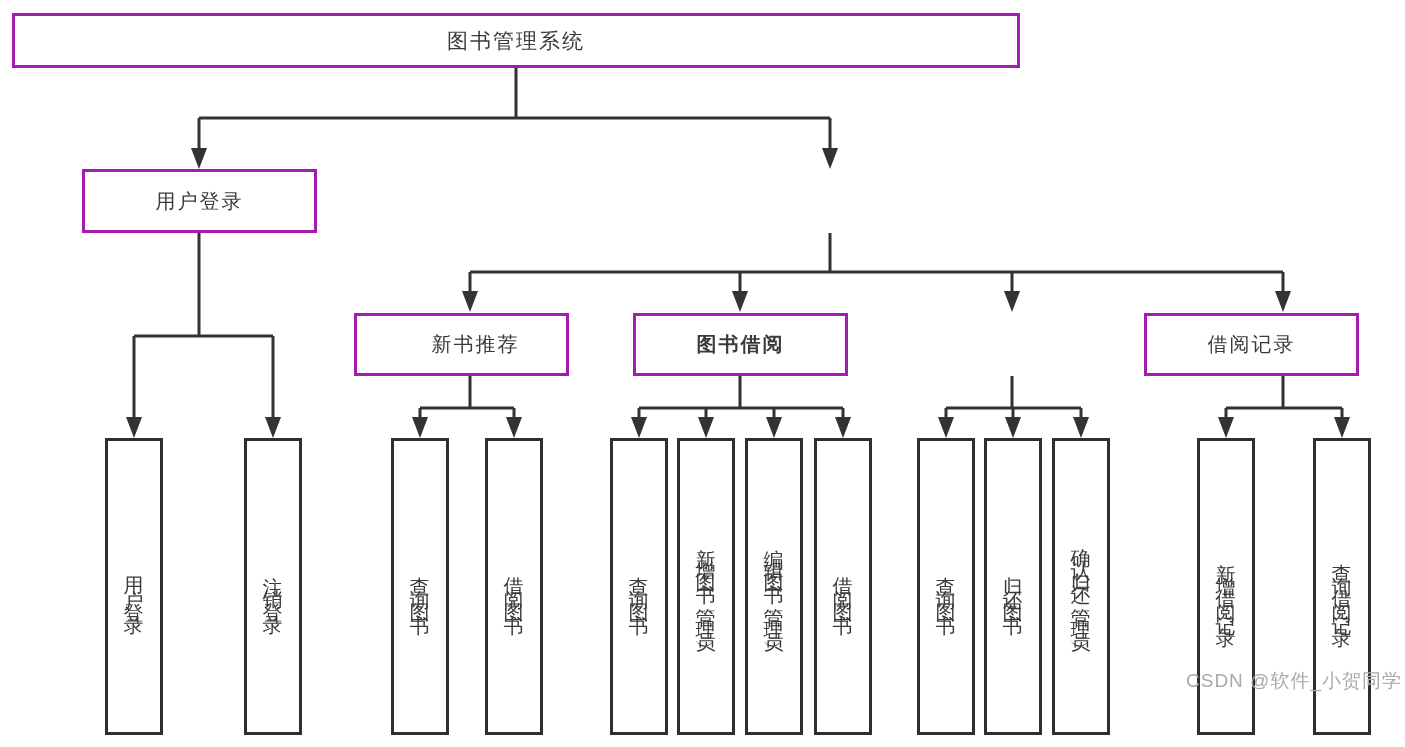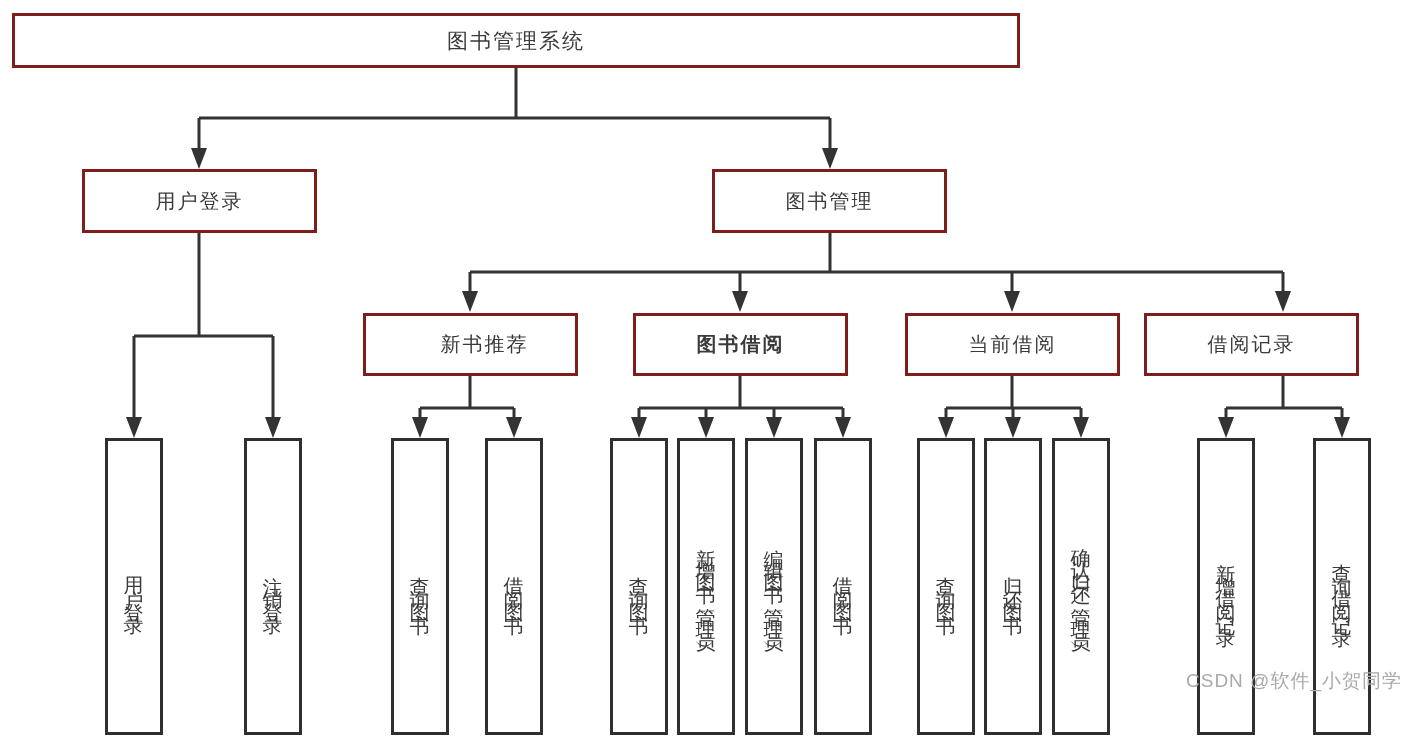--- a/index.html
+++ b/index.html
@@ -19,39 +19,39 @@
     position: absolute;
     left: 0;
     top: 0;
     width: 1405px;
     height: 747px;
     pointer-events: none;
   }
   .node {
     position: absolute;
     box-sizing: border-box;
-    border: 3px solid #7f1d1d;
+    border: 3px solid #a21caf;
     background: #ffffff;
     color: #3a3a3a;
     display: flex;
     align-items: center;
     justify-content: center;
     font-size: 20px;
     letter-spacing: 2px;
     text-align: right;
   }
   .node--root {
     left: 12px; top: 13px; width: 1008px; height: 55px;
     font-size: 21px;
   }
   .node--l2 { top: 169px; width: 235px; height: 64px; }
   .node--l2a { left: 82px; }
   .node--l2b { left: 712px; }
   .node--l3 { top: 313px; width: 215px; height: 63px; }
-  .node--l3a { left: 363px; padding-left: 28px; }
+  .node--l3a { left: 354px; padding-left: 28px; }
   .node--l3b { left: 633px; font-weight: bold; }
   .node--l3c { left: 905px; }
   .node--l3d { left: 1144px; }
   .leaf {
     position: absolute;
     box-sizing: border-box;
     top: 438px;
     width: 58px;
     height: 297px;
     border: 3px solid #2f2f2f;
@@ -130,25 +130,23 @@
       <path d="M1283 376 V408 M1226 408 H1342 M1226 408 V423 M1342 408 V423"></path>
     </g>
     <g fill="#333333" stroke="none">
       <path d="M1218 417 L1234 417 L1226 438 Z M1334 417 L1350 417 L1342 438 Z"></path>
     </g>
   </svg>
 
   <div class="node node--root">图书管理系统</div>
 
   <div class="node node--l2 node--l2a">用户登录</div>
-  <div class="node node--l2 node--l2b">图书管理</div>
 
   <div class="node node--l3 node--l3a">新书推荐</div>
   <div class="node node--l3 node--l3b">图书借阅</div>
-  <div class="node node--l3 node--l3c">当前借阅</div>
   <div class="node node--l3 node--l3d">借阅记录</div>
 
   <div class="leaf" style="left:105px">用户登录</div>
   <div class="leaf" style="left:244px">注销登录</div>
 
   <div class="leaf" style="left:391px">查询图书</div>
   <div class="leaf" style="left:485px">借阅图书</div>
 
   <div class="leaf" style="left:610px">查询图书</div>
   <div class="leaf leaf--long" style="left:677px">新增图书（管理员）</div>

